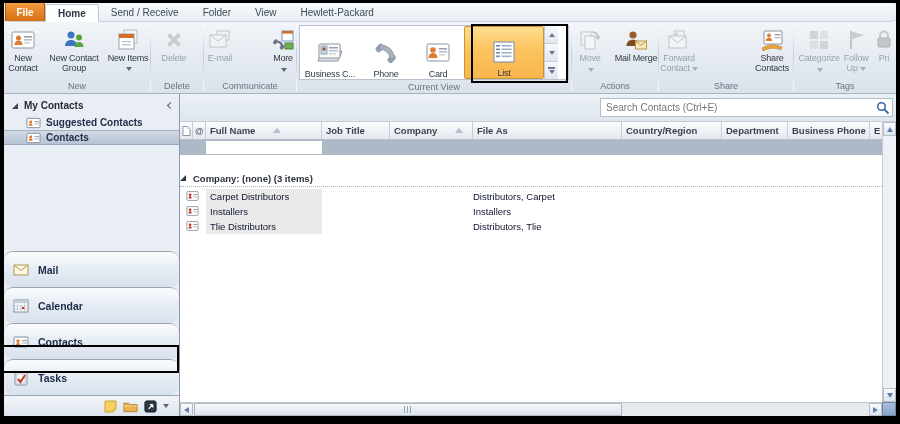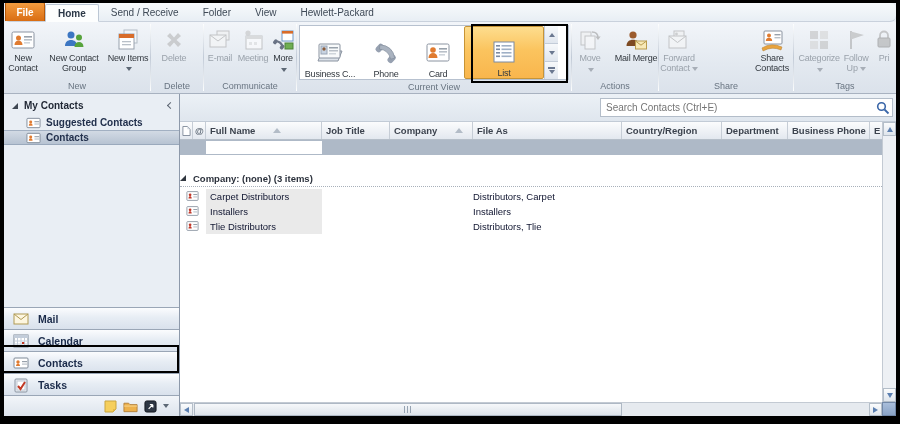--- a/index.html
+++ b/index.html
@@ -45,21 +45,21 @@
 
   
   .sidebar { width:176px; background:#e9eef4; border-right:1px solid #8d99aa; display:flex; flex-direction:column; position:relative; }
   .folders { padding-top:4px; }
   .fhead { display:flex; align-items:center; padding:2px 6px 4px 8px; font-size:10px; font-weight:bold; color:#1f2633; }
   .tri-exp { width:0; height:0; border-bottom:6px solid #3f4752; border-left:6px solid transparent; margin-right:6px; }
   .chev { margin-left:auto; width:5px; height:5px; border-left:1.5px solid #5a6470; border-bottom:1.5px solid #5a6470; transform:rotate(45deg); }
   .fitem { display:flex; align-items:center; gap:5px; padding:1px 4px 1px 22px; height:15px; font-size:10px; font-weight:bold; color:#22304c; }
   .fitem.selected { background:linear-gradient(#d2dae4,#b7c3d2); border-top:1px solid #a2b0c2; border-bottom:1px solid #9aa9bc; }
   .navpane { margin-top:auto; }
-  .navbtn { height:22px; display:flex; align-items:center; gap:9px; padding-left:9px; font-size:10.5px; font-weight:bold; color:#1b2b4a; background:linear-gradient(#fbfcfe,#e7edf4 45%,#d9e1ec); border-top:1px solid #9aa6b6; }
+  .navbtn { height:36px; display:flex; align-items:center; gap:9px; padding-left:9px; font-size:10.5px; font-weight:bold; color:#1b2b4a; background:linear-gradient(#fbfcfe,#e7edf4 45%,#d9e1ec); border-top:1px solid #9aa6b6;border-radius:9px; }
   .sfooter { height:21px; display:flex; align-items:center; justify-content:flex-end; gap:6px; padding-right:10px; background:linear-gradient(#f2f5f9,#dde4ed); border-top:1px solid #9aa6b6; }
 
   
   .content { flex:1; position:relative; background:#fff; }
   .searchrow { position:absolute; left:0; top:0; right:0; height:28px; background:linear-gradient(#ecf1f6,#dfe6ee); border-bottom:1px solid #c2cbd6; }
   .searchbox { position:absolute; left:420px; top:4px; width:293px; height:19px; background:#fff; border:1px solid #b3bdc9; display:flex; align-items:center; }
   .searchbox input { flex:1; border:none; outline:none; font-size:10px; color:#444; padding:0 5px; font-family:"Liberation Sans",sans-serif; background:transparent; }
   .searchbox .mag { width:18px; display:flex; align-items:center; justify-content:center; }
 
   .thead { position:absolute; left:0; top:28px; width:702px; height:18px; display:flex; background:linear-gradient(#fbfcfd,#e3e8ef); border-bottom:1px solid #b6bfc9; font-size:9.5px; font-weight:bold; color:#3c434e; }
@@ -176,31 +176,20 @@
       <div class="rbuttons">
         <div class="rbtn dis" style="width:32px">
           <span class="ric">
             <svg width="26" height="26" viewBox="0 0 26 26">
                   <rect x="10" y="4" width="12" height="9" fill="#eef1f4" stroke="#98a1ad"></rect>
                   <rect x="3" y="8" width="16" height="12" fill="#f5f7f9" stroke="#98a1ad"></rect>
                   <path d="M3 8 L11 14 L19 8" fill="none" stroke="#98a1ad"></path>
                 </svg>
           </span>
           <span>E-mail</span>
-        </div>
-        <div class="rbtn dis" style="width:34px">
-          <span class="ric">
-            <svg width="26" height="26" viewBox="0 0 26 26">
-                  <circle cx="8" cy="6" r="2.6" fill="#b7bec6"></circle>
-                  <rect x="6" y="9" width="16" height="13" fill="#fff" stroke="#98a1ad"></rect>
-                  <rect x="6" y="9" width="16" height="3" fill="#c3cad2"></rect>
-                  <path d="M9 15h3v3H9zM14 15h3v3h-3z" fill="#d7dce2"></path>
-                </svg>
-          </span>
-          <span>Meeting</span>
         </div>
         <div class="rbtn" style="width:26px">
           <span class="ric">
             <svg width="26" height="26" viewBox="0 0 26 26">
                   <rect x="12" y="4" width="11" height="10" fill="#fff" stroke="#6f98c8"></rect>
                   <rect x="12" y="4" width="11" height="2.6" fill="#d86c2a"></rect>
                   <g transform="rotate(38 9 17)">
                     <rect x="3" y="15" width="3.6" height="5" rx="1.4" fill="#6a7486"></rect>
                     <rect x="11.5" y="15" width="3.6" height="5" rx="1.4" fill="#6a7486"></rect>
                     <path d="M4 16 Q9 12 14 16 L13 18 Q9 15 5 18Z" fill="#6a7486"></path>

